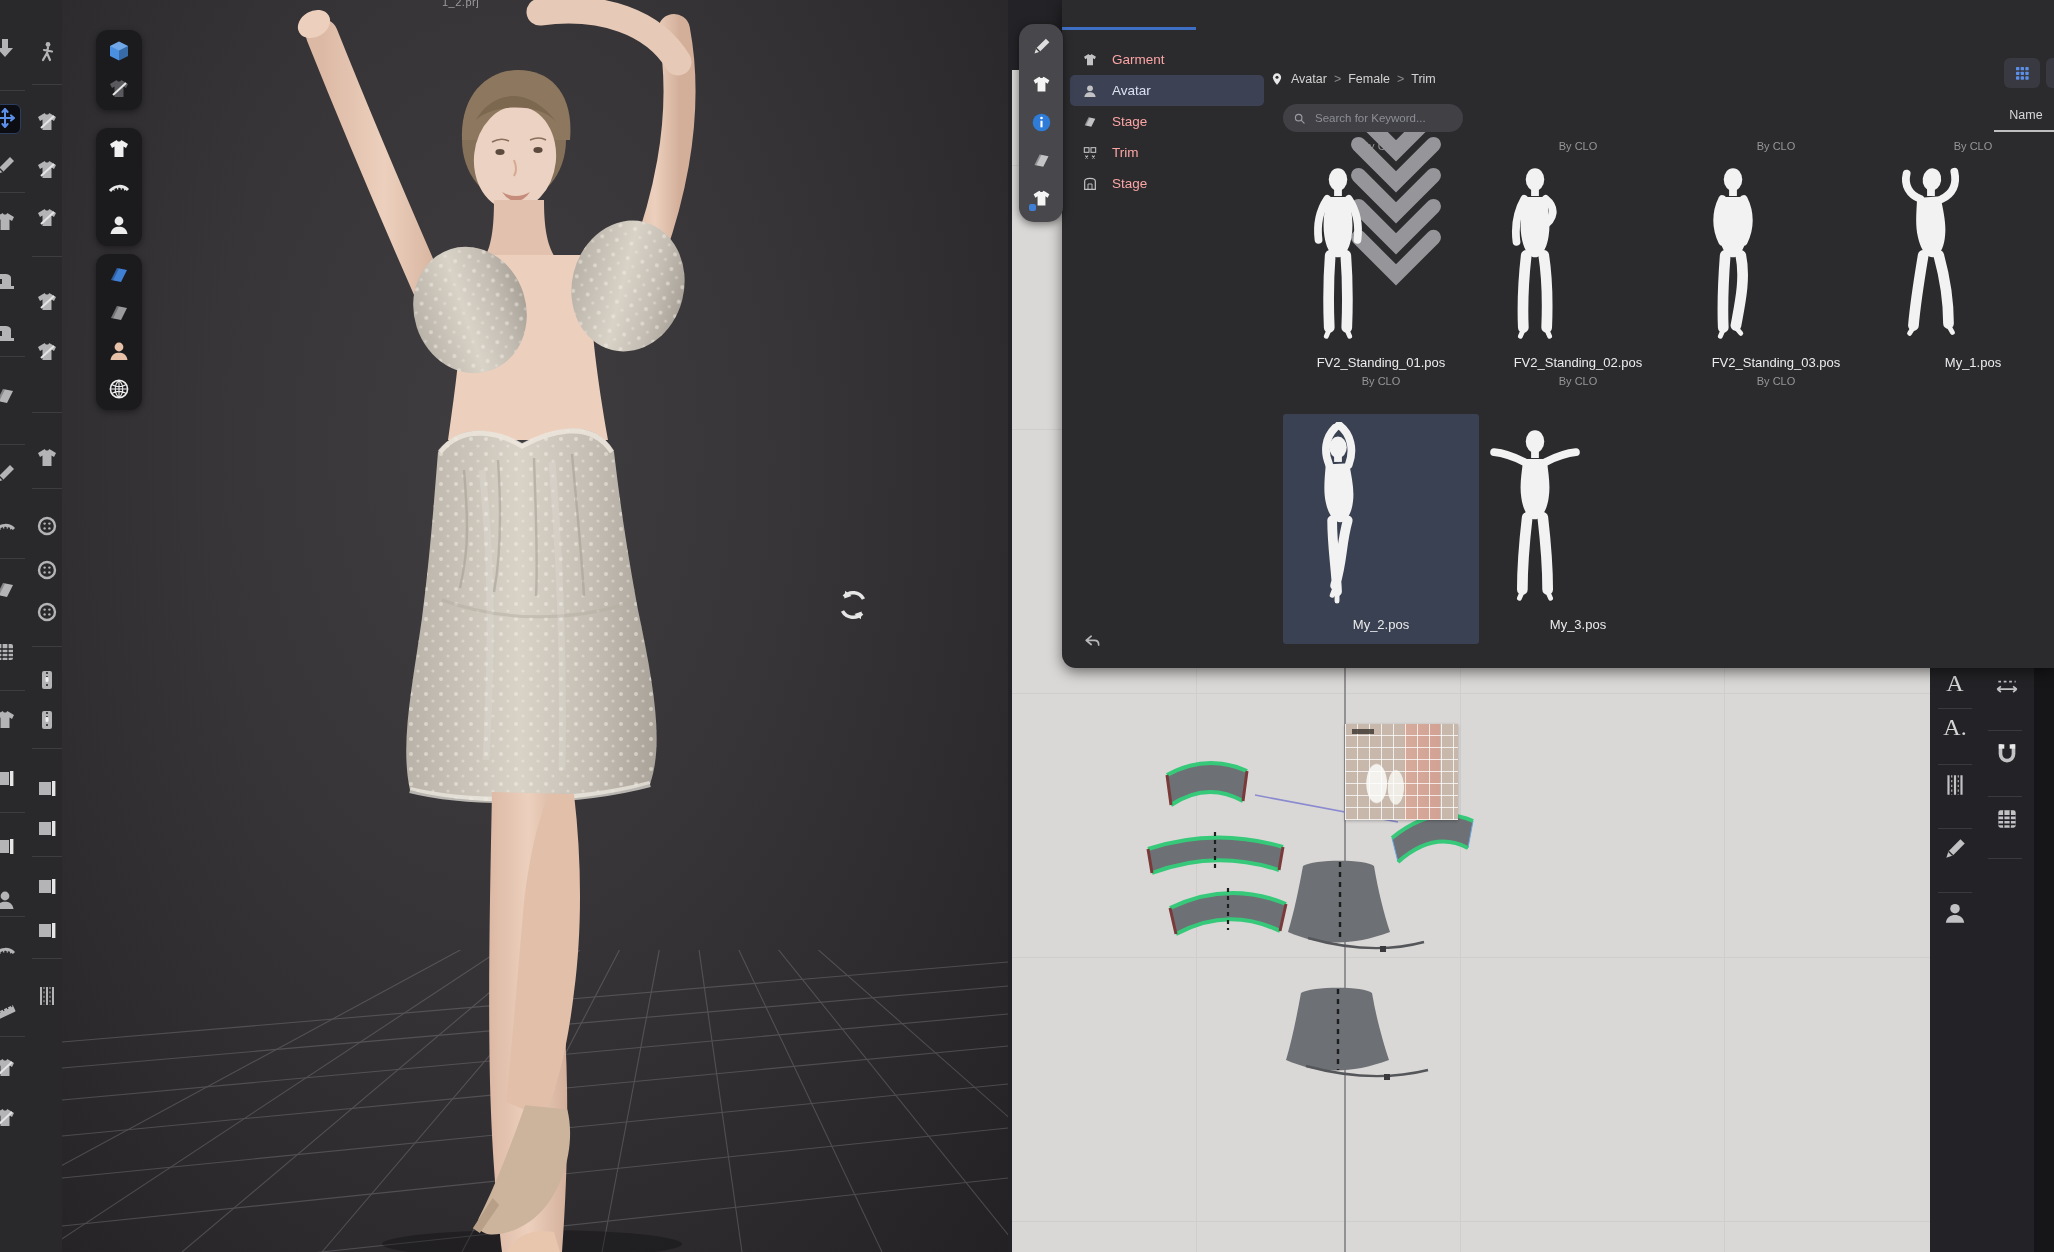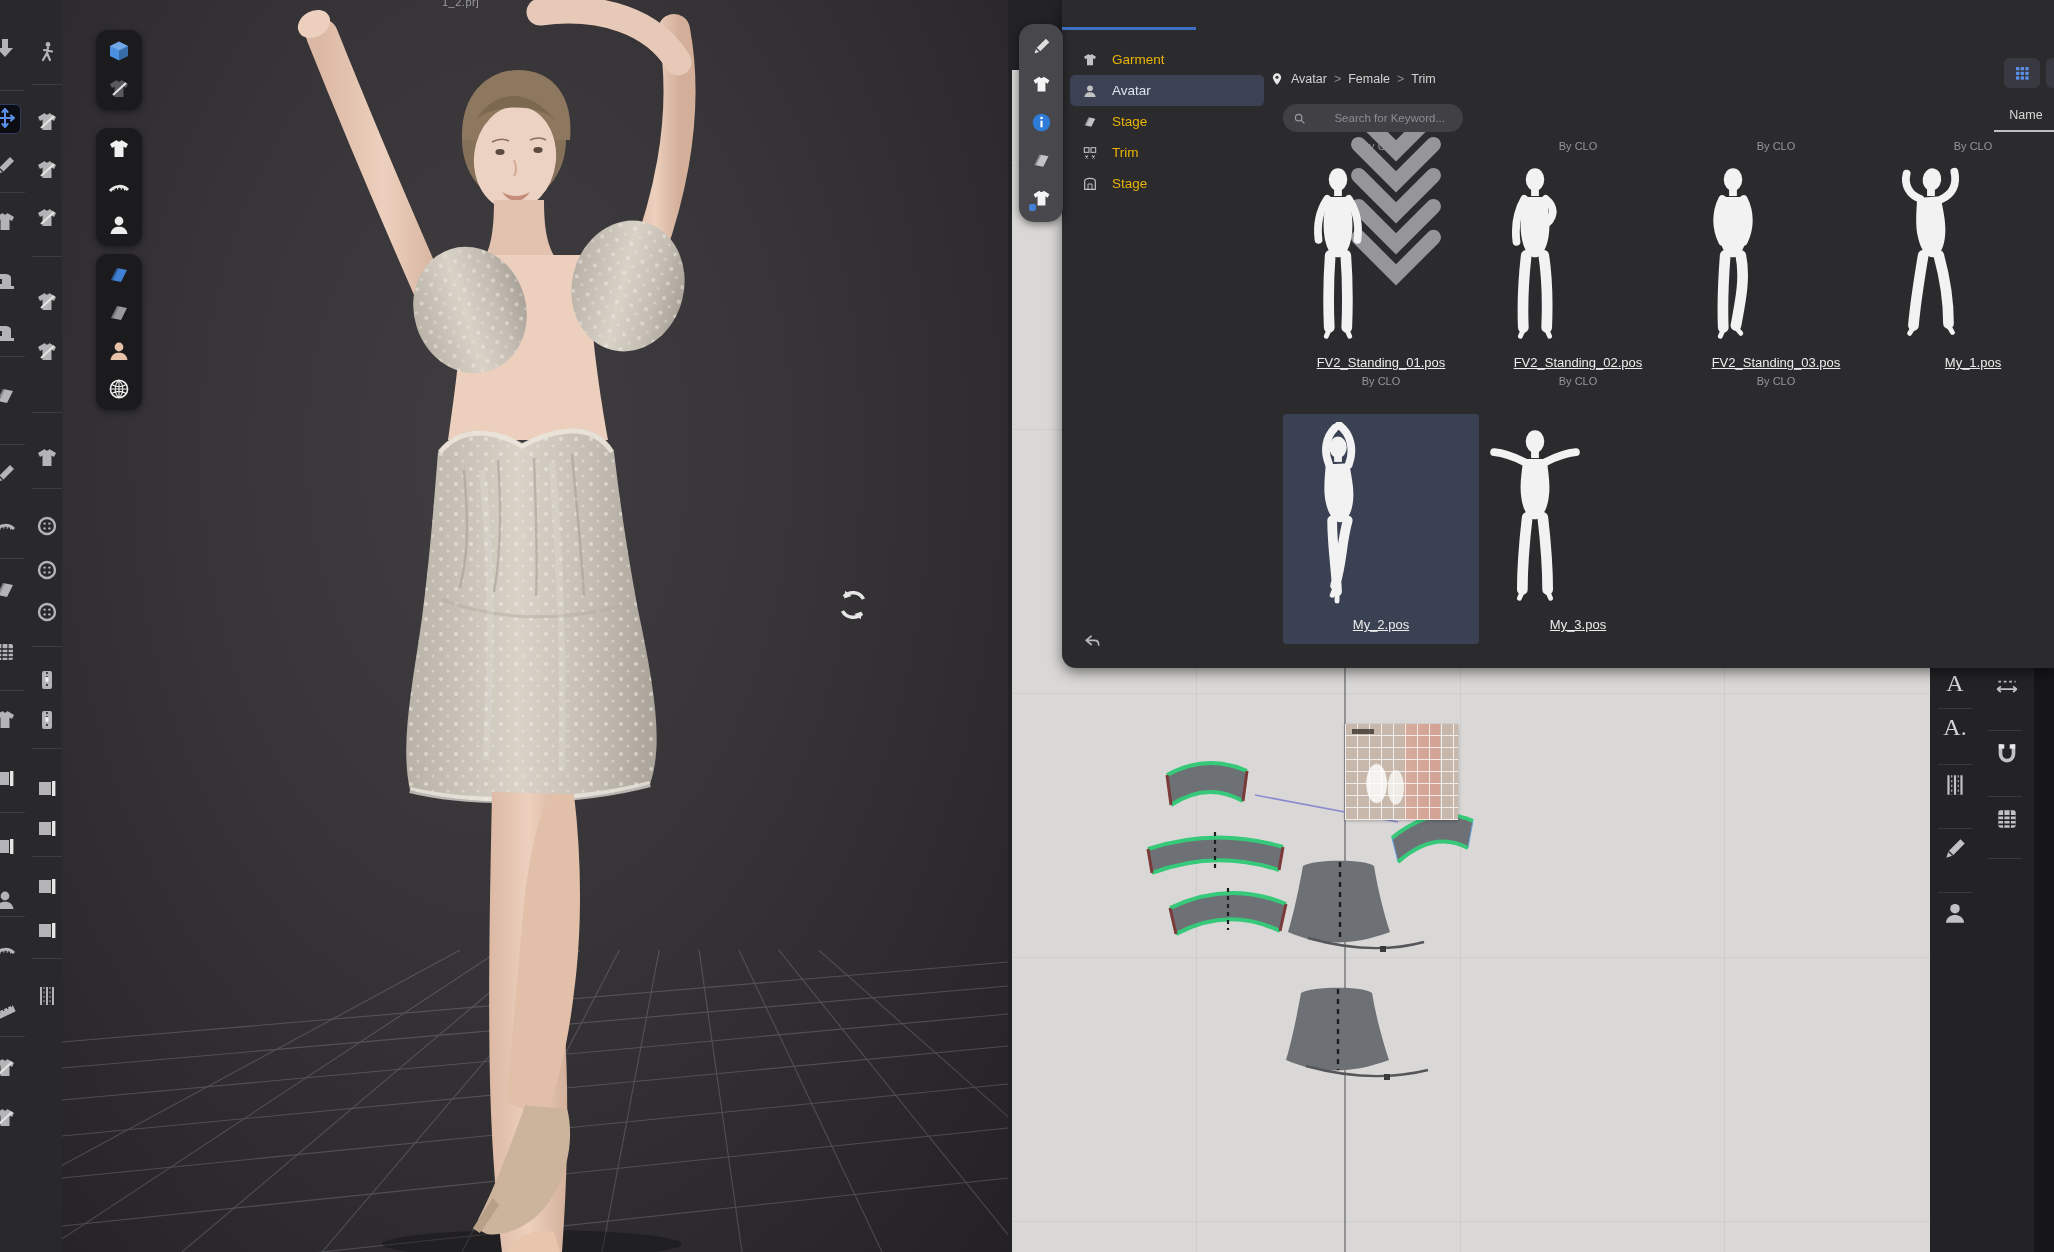--- a/index.html
+++ b/index.html
@@ -36,40 +36,40 @@
   .tab .tlabel{font-size:13px;font-weight:bold;letter-spacing:.8px;color:#cfcfcf;}
   .tab.active .tlabel{color:#6f9cd6;}
   .tab-underline{position:absolute;left:0;top:27px;width:134px;height:3px;background:#3f6fc4;}
   .plus-tab{color:#cfcfcf;font-size:19px;font-weight:bold;margin-left:4px;cursor:pointer;}
   .inf-chip{margin-left:auto;margin-right:2px;background:#2e2e31;color:#c9c9c9;font-size:12px;padding:3px 8px 4px 10px;border-radius:4px 0 0 4px;}
 
   .nav{position:absolute;left:8px;top:44px;width:194px;}
   .nav-item{display:flex;align-items:center;height:31px;padding:0 6px 0 12px;border-radius:5px;cursor:pointer;}
   .nav-item .nicon{width:16px;height:16px;margin-right:14px;color:#c2c2c4;}
   .nicon svg{width:100%;height:100%;display:block;}
-  .nav-item .nlabel{font-size:13.5px;color:#eab308;flex:1;}
+  .nav-item .nlabel{font-size:13.5px;color:#fca5a5;flex:1;}
   .nav-item .chev{width:12px;height:12px;color:#96969a;}
   .nav-item.selected{background:#3c4254;}
   .nav-item.selected .nlabel{color:#dbe1ef;}
 
   .crumbs{position:absolute;left:208px;top:72px;display:flex;align-items:center;gap:7px;color:#d2d2d2;font-size:12.5px;}
   .crumb-sep{color:#8b8b8f;}
   .searchbox{position:absolute;left:221px;top:104px;width:180px;height:28px;background:#404045;border-radius:14px;display:flex;align-items:center;padding:0 10px;box-sizing:border-box;gap:7px;}
-  .searchbox input{background:transparent;border:none;outline:none;color:#cfcfd4;font-size:11.5px;width:130px;font-family:inherit;text-align:right;}
+  .searchbox input{background:transparent;border:none;outline:none;color:#cfcfd4;font-size:11.5px;width:130px;font-family:inherit;}
   .searchbox input::placeholder{color:#8d8d96;}
   .gridbtn{position:absolute;left:942px;top:58px;width:36px;height:30px;background:#393941;border-radius:6px;display:flex;align-items:center;justify-content:center;}
   .gridbtn svg{width:16px;height:16px;}
   .gridbtn2{position:absolute;left:984px;top:58px;width:8px;height:30px;background:#393941;border-radius:6px 0 0 6px;}
   .sortname{position:absolute;left:936px;top:108px;width:56px;text-align:center;color:#d8d8d8;font-size:12.5px;}
   .sort-underline{position:absolute;left:932px;top:130px;width:60px;height:2px;background:#bfbfbf;}
 
   .byline-row span{position:absolute;top:140px;width:196px;text-align:center;font-size:11px;color:#96969a;}
   .card{position:absolute;width:196px;cursor:pointer;}
   .card .thumb{width:110px;height:185px;margin:0 auto;}
-  .card .cname{text-align:center;font-size:13px;color:#ececec;margin-top:6px;white-space:nowrap;text-decoration:underline;}
+  .card .cname{text-align:center;font-size:13px;color:#ececec;margin-top:6px;white-space:nowrap;}
   .card .cby{text-align:center;font-size:11px;color:#96969a;margin-top:5px;height:13px;}
   .card.selected{background:#3a4152;border-radius:3px;}
   .mann path,.mann ellipse,.mann rect{fill:#f2f2f2;}
   .mann .limb{fill:none;stroke:#f2f2f2;stroke-linecap:round;}
   .backarrow{position:absolute;left:20px;top:632px;width:20px;height:20px;color:#b8b8b8;}
   .backarrow svg{width:100%;height:100%;}
 
   
   .favbar{left:1019px;top:24px;width:44px;height:198px;background:#48484c;border-radius:15px;z-index:11;
      box-shadow:0 2px 8px rgba(0,0,0,.5);display:flex;flex-direction:column;align-items:center;padding-top:12px;gap:17px;box-sizing:border-box;}

